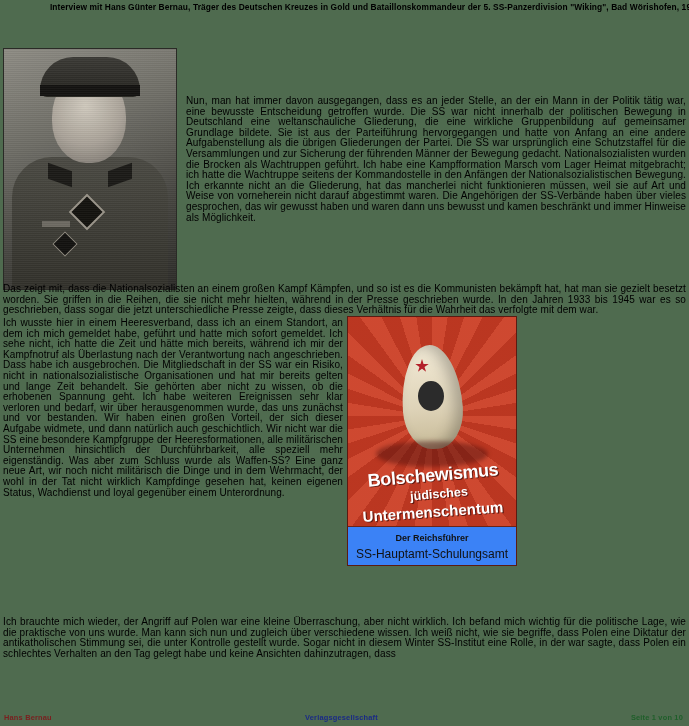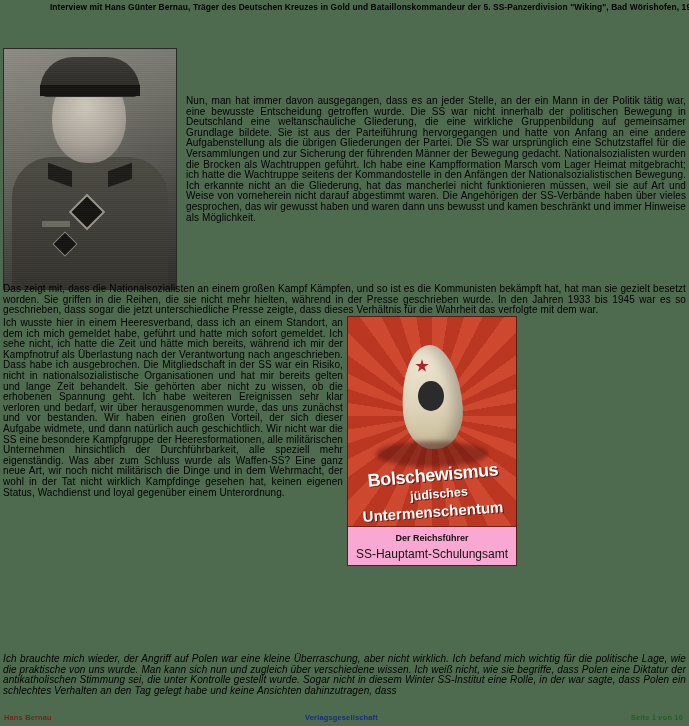--- a/index.html
+++ b/index.html
@@ -147,21 +147,21 @@
     letter-spacing: 0.1px;
     text-align: justify;
   }
 
   #q1 { left: 186px; top: 50px; width: 500px; }
   #a1 { left: 186px; top: 96px; width: 500px; }
   #a2 { left: 3px; top: 284px; width: 683px; }
   #a3 { left: 3px; top: 318px; width: 340px; }
   #a4 { left: 3px; top: 566px; width: 683px; }
   #q2 { left: 3px; top: 620px; width: 683px; }
-  #a5 { left: 3px; top: 654px; width: 683px; font-style: italic; }
+  #a5 { left: 3px; top: 617px; width: 683px; }
 
   .poster {
     position: absolute;
     left: 347px;
     top: 316px;
     width: 168px;
     height: 248px;
     background: #c9402c;
     border: 1px solid #5a1b12;
     overflow: hidden;
@@ -256,21 +256,21 @@
     font-size: 15px;
     transform: rotate(-4deg);
     text-shadow: 1px 1px 0 #5e1a12;
   }
   .poster .footer {
     position: absolute;
     left: 0;
     bottom: 0;
     width: 168px;
     height: 38px;
-    background: #f9a8d4;
+    background: #3b82f6;
     border-top: 1px solid #6d2317;
   }
   .poster .footer .l1 {
     position: absolute;
     left: 0;
     top: 6px;
     width: 168px;
     text-align: center;
     color: #111111;
     font-size: 9px;

